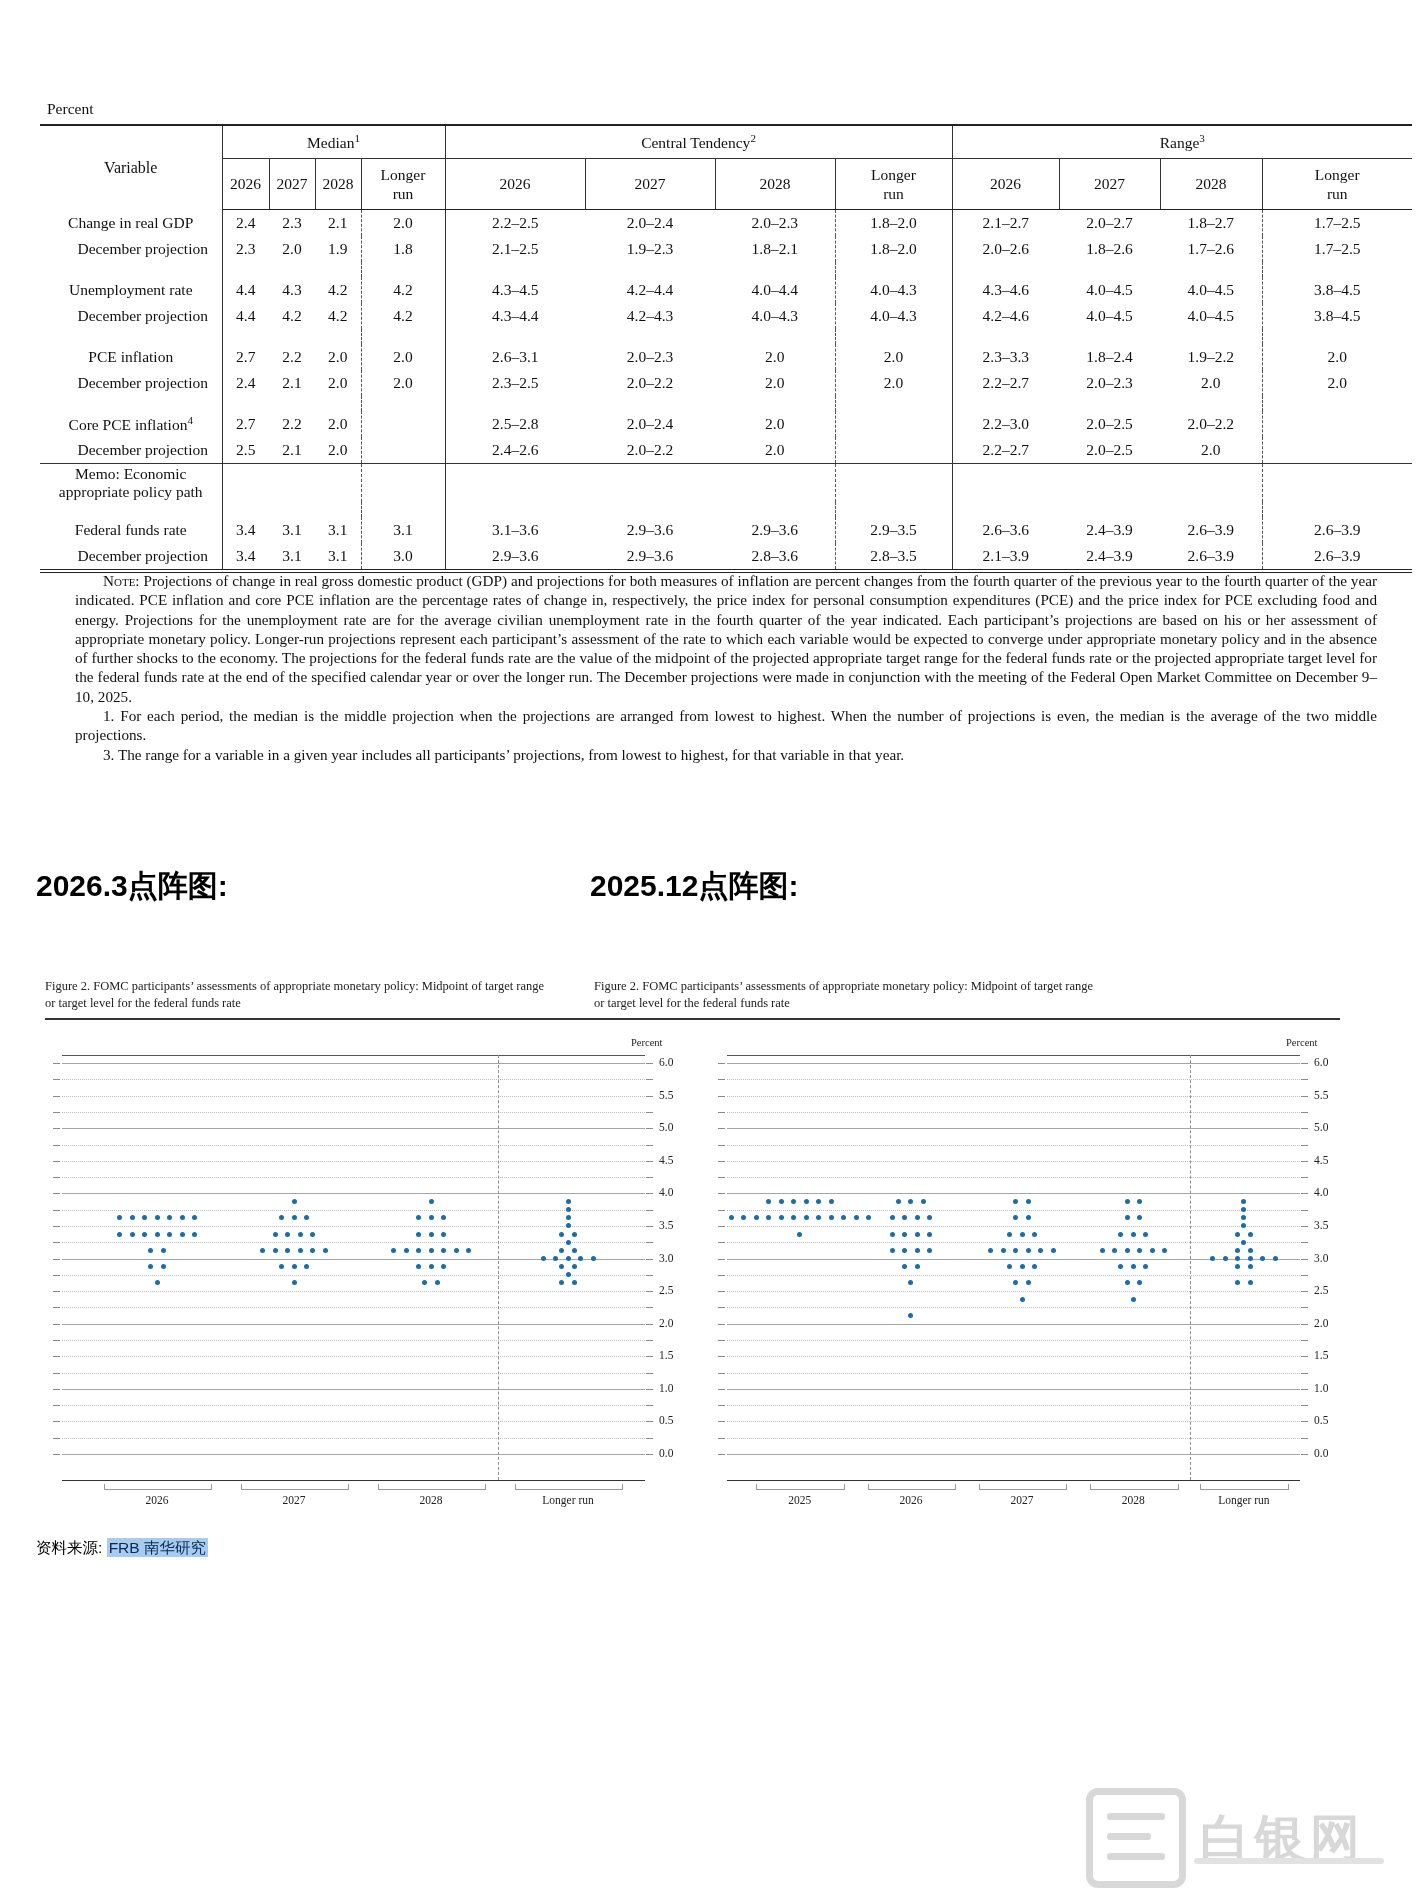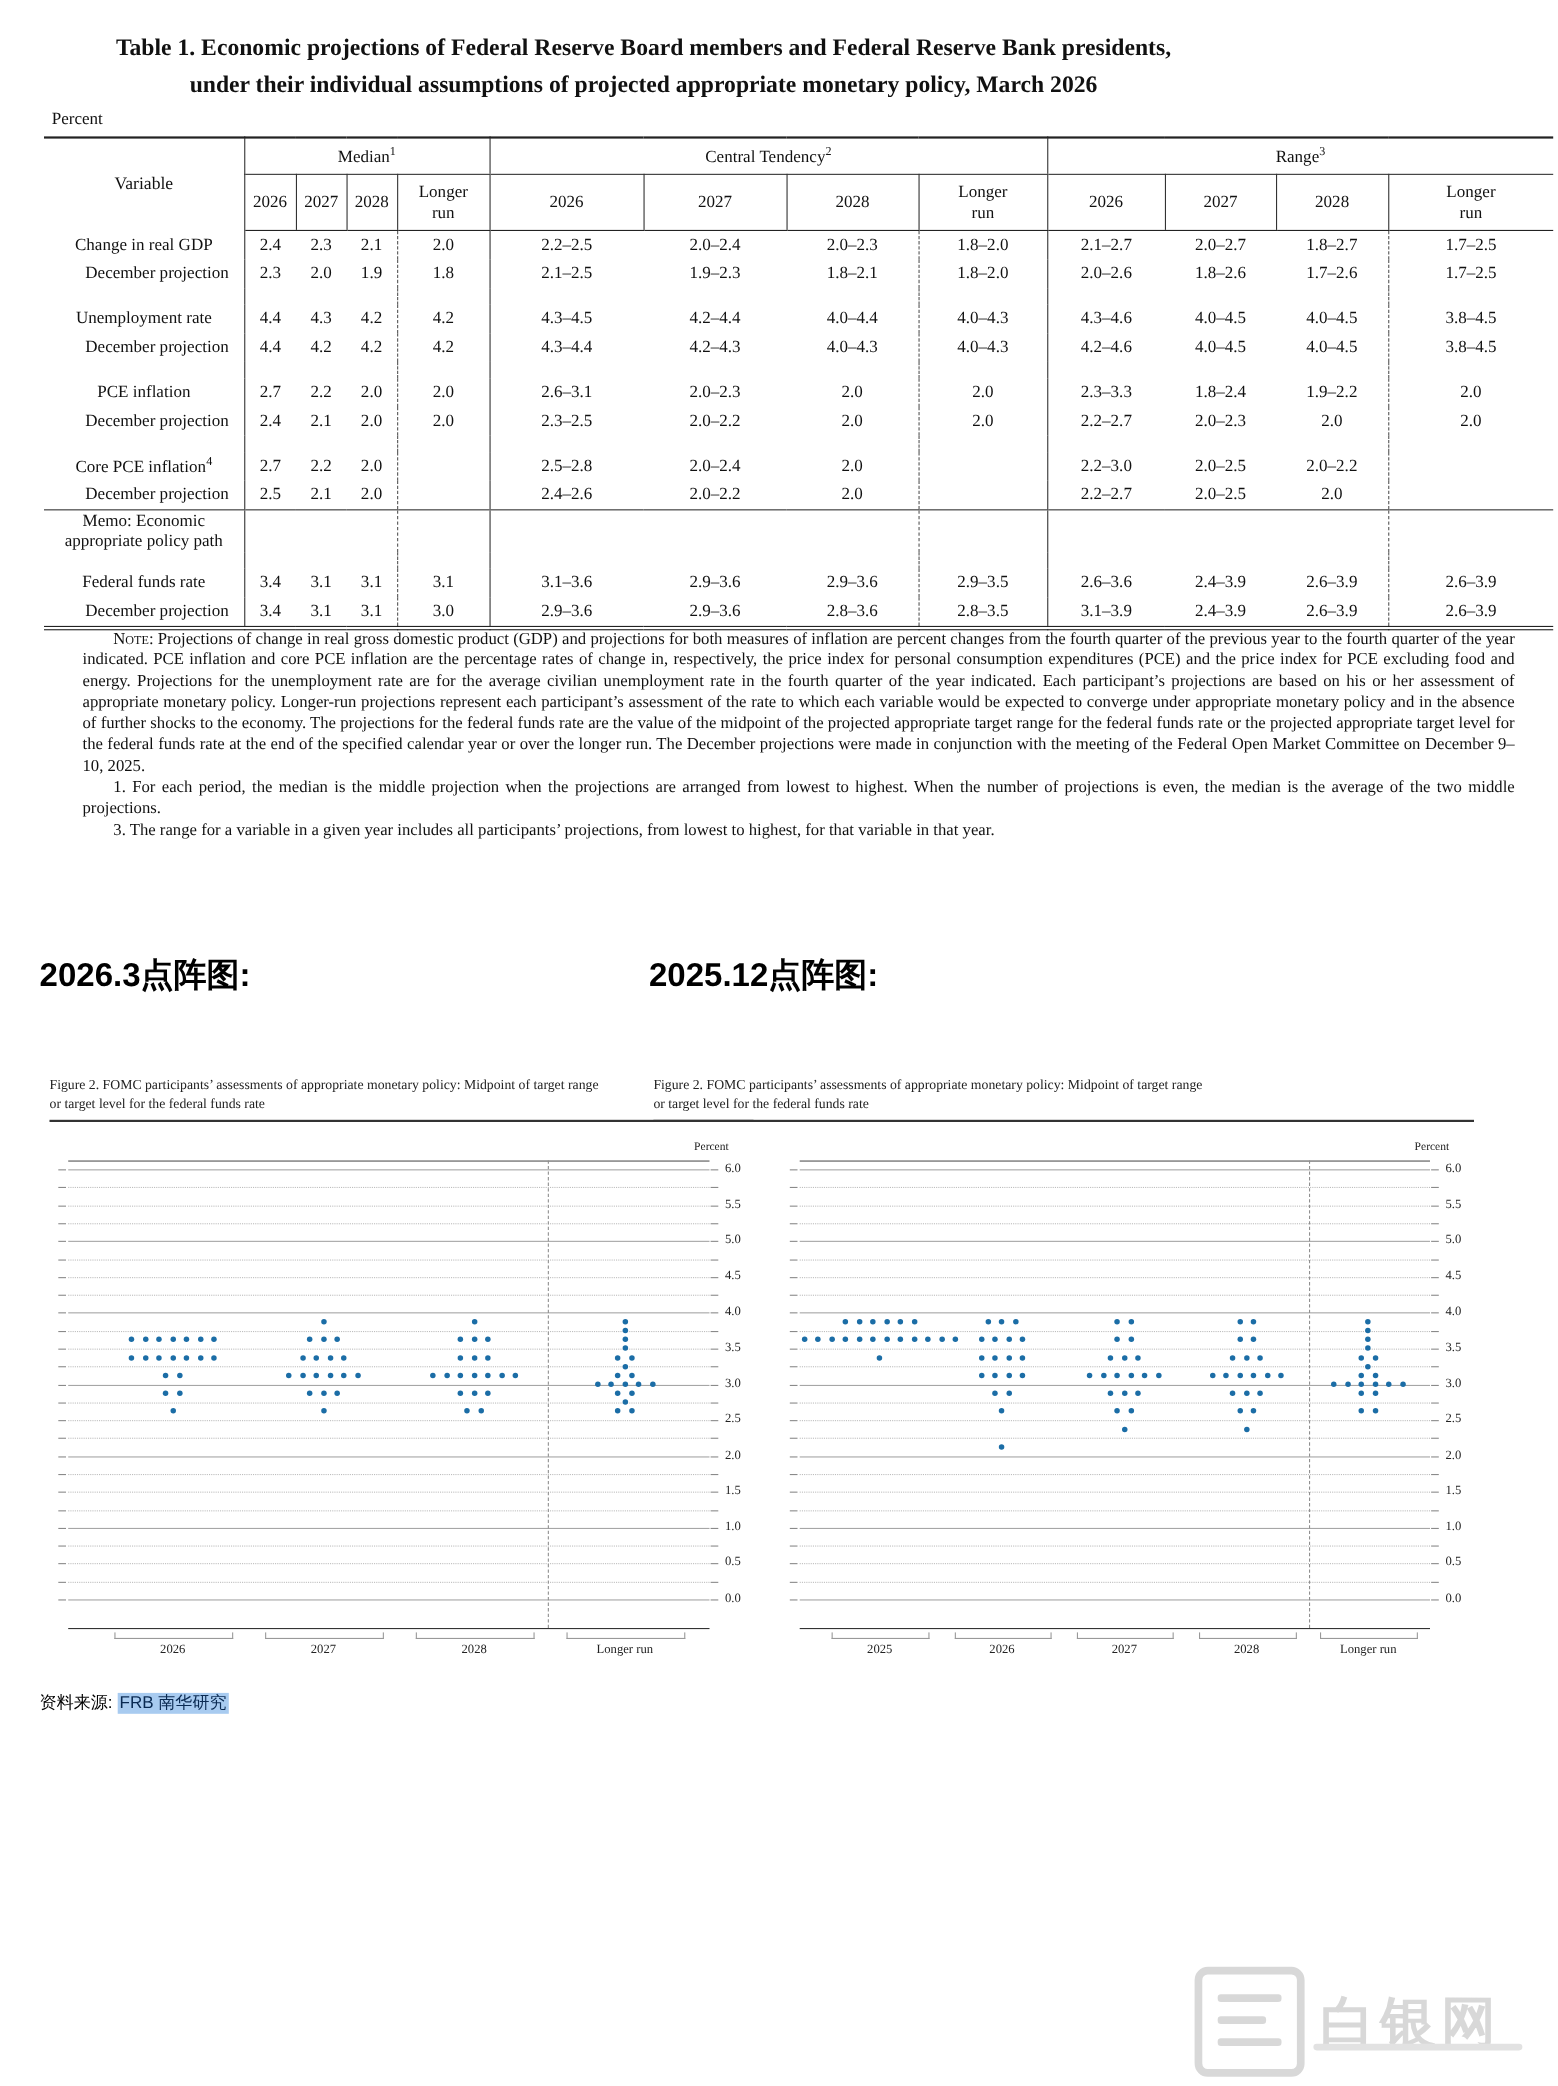--- a/index.html
+++ b/index.html
@@ -68,24 +68,20 @@
   .wmicon i.a{top:18px;} .wmicon i.b{top:38px;right:28px;} .wmicon i.c{top:58px;}
   .wmtext{font-family:"Liberation Sans","DejaVu Sans",sans-serif;font-size:50px;font-weight:bold;
           color:#d2d2d2;letter-spacing:5px;}
   .wmbar{position:absolute;top:70px;left:108px;width:190px;height:6px;background:#dedede;border-radius:3px;}
 </style>
 </head>
 <body>
 
 <div id="page">
 
-  <div class="title">
-    <div>Table 1.  Economic projections of Federal Reserve Board members and Federal Reserve Bank presidents,</div>
-    <div>under their individual assumptions of projected appropriate monetary policy, March 2026</div>
-  </div>
 
   <div class="pct">Percent</div>
 
   <table class="sep">
     <colgroup>
       <col style="width:182px">
       <col style="width:47px">
         <col style="width:46px">
         <col style="width:46px">
         <col style="width:84px">
@@ -340,21 +336,21 @@
         <tr>
           <td class="c0"><span class="vlab ind">December projection</span></td>
           <td class="val">3.4</td>
           <td class="val">3.1</td>
           <td class="val">3.1</td>
           <td class="lr val">3.0</td>
           <td class="gs val">2.9–3.6</td>
           <td class="val">2.9–3.6</td>
           <td class="val">2.8–3.6</td>
           <td class="lr val">2.8–3.5</td>
-          <td class="gs val">3.1–3.9</td>
+          <td class="gs val">2.1–3.9</td>
           <td class="val">2.4–3.9</td>
           <td class="val">2.6–3.9</td>
           <td class="lr val">2.6–3.9</td>
         </tr>
       </tbody>
   </table>
 
   <div class="notes">
     <p><span class="sc">Note:</span><span> Projections of change in real gross domestic product (GDP) and projections for both measures of inflation are percent changes from the fourth quarter of the previous year to the fourth quarter of the year indicated.  PCE inflation and core PCE inflation are the percentage rates of change in, respectively, the price index for personal consumption expenditures (PCE) and the price index for PCE excluding food and energy.  Projections for the unemployment rate are for the average civilian unemployment rate in the fourth quarter of the year indicated.  Each participant’s projections are based on his or her assessment of appropriate monetary policy.  Longer-run projections represent each participant’s assessment of the rate to which each variable would be expected to converge under appropriate monetary policy and in the absence of further shocks to the economy.  The projections for the federal funds rate are the value of the midpoint of the projected appropriate target range for the federal funds rate or the projected appropriate target level for the federal funds rate at the end of the specified calendar year or over the longer run.  The December projections were made in conjunction with the meeting of the Federal Open Market Committee on December 9–10, 2025.</span></p>
     <p>1.  For each period, the median is the middle projection when the projections are arranged from lowest to highest.  When the number of projections is even, the median is the average of the two middle projections.</p>

